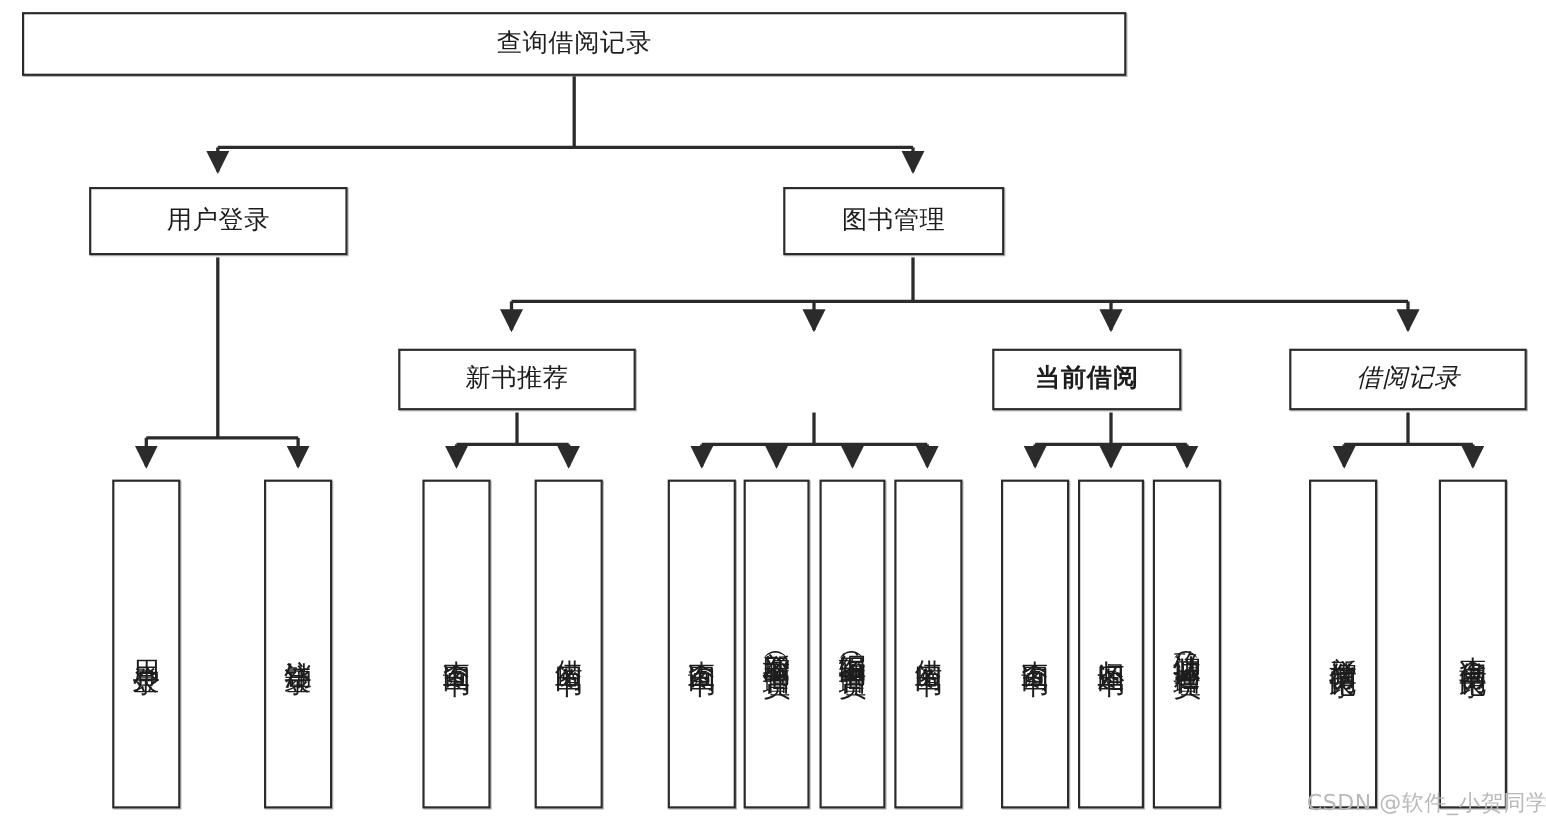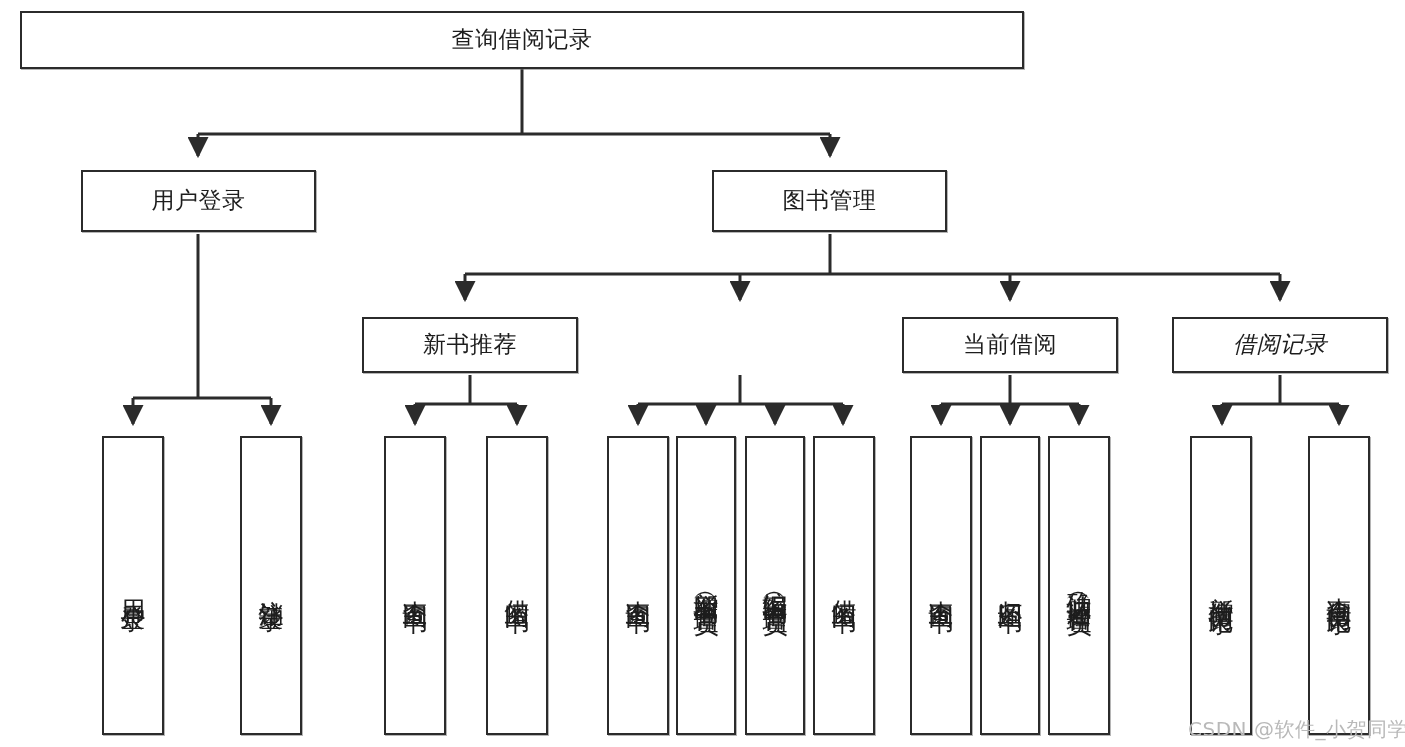--- a/index.html
+++ b/index.html
@@ -123,28 +123,28 @@
     </g>
   </svg>
 
   <div class="node h" style="left:20px; top:11px; width:1004px; height:58px;">
     <span class="lbl">查询借阅记录</span>
   </div>
 
   <div class="node h" style="left:81px; top:170px; width:235px; height:62px;">
     <span class="lbl">用户登录</span>
   </div>
-  <div class="node h" style="left:712px; top:170px; width:235px; height:62px;">
+  <div class="node h" style="left:712px; top:170px; width:201px; height:62px;">
     <span class="lbl">图书管理</span>
   </div>
 
   <div class="node h" style="left:362px; top:317px; width:216px; height:56px;">
     <span class="lbl">新书推荐</span>
   </div>
-  <div class="node h" style="left:902px; top:317px; width:216px; height:56px;">
+  <div class="node h" style="left:902px; top:317px; width:172px; height:56px;font-weight:bold;">
     <span class="lbl">当前借阅</span>
   </div>
   <div class="node h" style="left:1172px; top:317px; width:216px; height:56px;font-style:italic;">
     <span class="lbl">借阅记录</span>
   </div>
 
   <div class="node v" style="left:102px; top:436px; width:62px; height:299px;">
     <span class="lbl">用户登录</span>
   </div>
   <div class="node v" style="left:240px; top:436px; width:62px; height:299px;">

